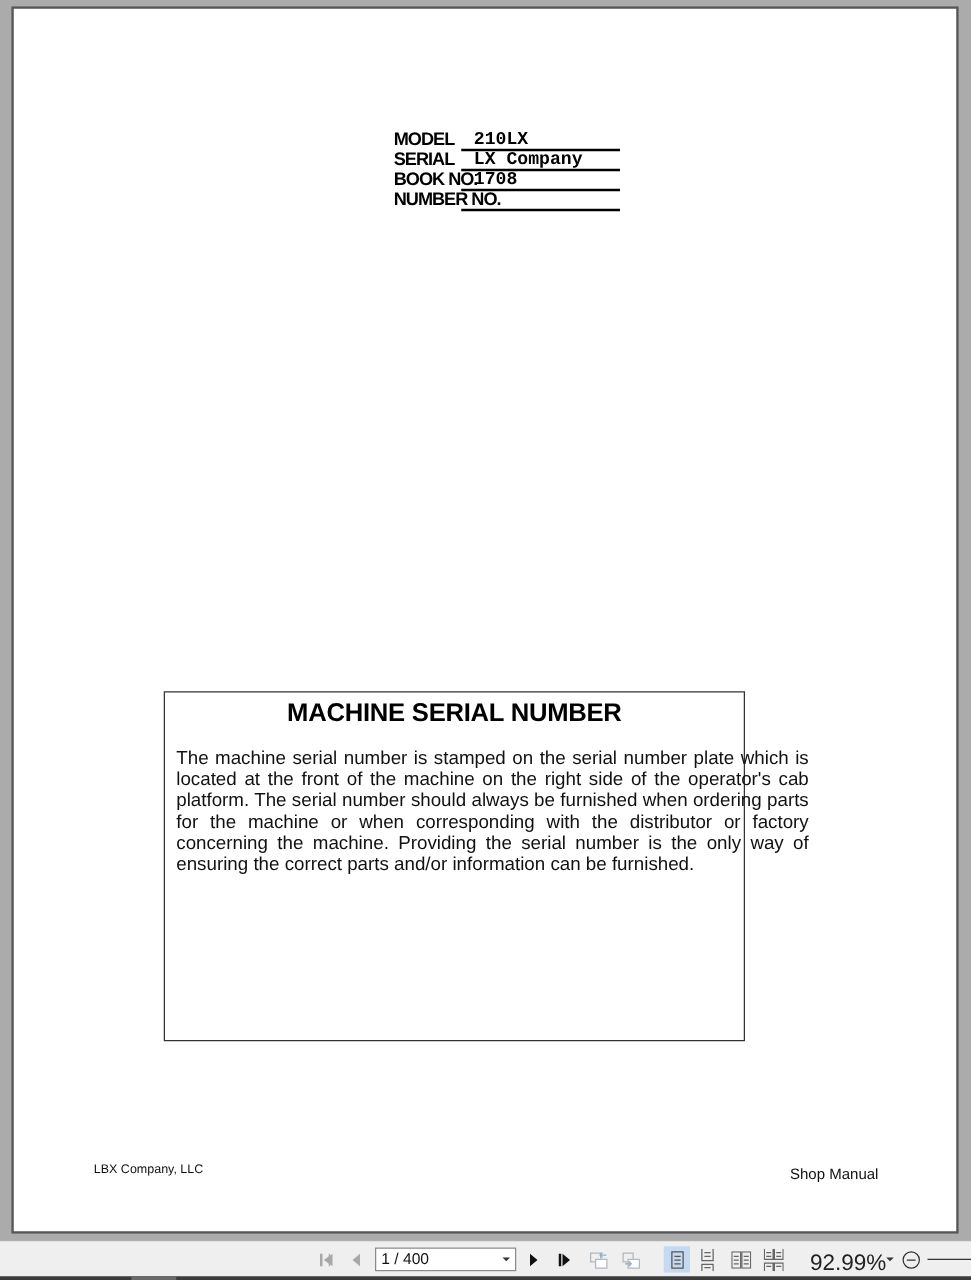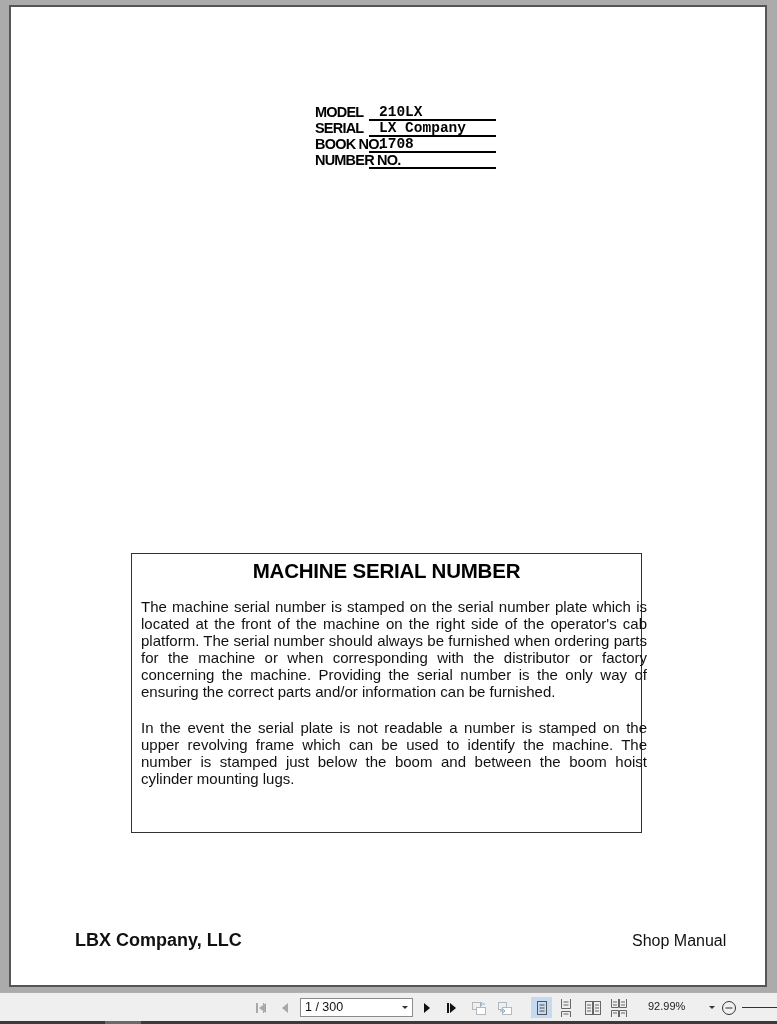--- a/index.html
+++ b/index.html
@@ -14,44 +14,44 @@
       background:#ffffff; border-left:2px solid #555; border-top:2px solid #555;
       border-right:2px solid #555; border-bottom:2px solid #555; box-sizing:border-box;
     }
     .info-block { position:absolute; left:276px; top:97px; font-weight:bold; font-size:14.5px; letter-spacing:-0.8px; color:#000; }
     .info-row { position:relative; height:16px; line-height:16px; white-space:nowrap; }
     .info-label { position:absolute; left:0; top:0;margin-left:28px; }
     .info-line { position:absolute; left:82px; top:0; width:127px; height:15px; border-bottom:2px solid #000; }
     .info-value { position:absolute; left:92px; top:0; letter-spacing:0px;font-family:Liberation Mono, monospace; }
 
     .serial-box {
-      position:absolute; left:120px; top:546px; width:511px; height:280px;
+      position:absolute; left:120px; top:546px; width:465px; height:280px;
       border:1px solid #333; box-sizing:border-box;
     }
     .serial-title { text-align:center; font-weight:bold; font-size:20.5px; margin-top:5px; letter-spacing:-0.2px; color:#000; }
     .serial-para {
       position:absolute; left:9px; width:506px; font-size:15px; line-height:17.1px;
       text-align:justify; color:#111;
     }
     .p1 { top:44px; }
     .p2 { top:165px; }
 
-    .footer-left { position:absolute; left:64px; top:923px; font-size:18px; color:#111;font-weight:bold; }
-    .footer-right { position:absolute; left:621px; top:925px; font-size:16px; color:#111; }
+    .footer-left { position:absolute; left:64px; top:923px; font-size:10px; color:#111; }
+    .footer-right { position:absolute; left:621px; top:925px; font-size:12px; color:#111; }
 
     .toolbar { position:absolute; left:0; top:992px; width:777px; height:29px; background:#efefef; border-top:1px solid #b0b0b0; }
     .bottom-strip { position:absolute; left:0; top:1021px; width:777px; height:3px; background:#3b3b3b; }
     .bottom-strip .thumb { position:absolute; left:105px; width:36px; height:3px; background:#6a6a6a; }
     .tb { position:absolute; top:0; height:29px; display:flex; align-items:center; justify-content:center; }
     .page-field {
       position:absolute; left:300px; top:5px; width:113px; height:19px; background:#fff;
       border:1px solid #8a8a8a; box-sizing:border-box; font-size:12.5px; line-height:17px; padding-left:4px; color:#111;
     }
     .page-field .caret { position:absolute; right:4px; top:7px; width:0; height:0; border-left:3px solid transparent; border-right:3px solid transparent; border-top:3px solid #333; }
-    .zoom-label { position:absolute; left:648px; top:7px; font-size:11px; color:#222; }
+    .zoom-label { position:absolute; left:648px; top:7px; font-size:18px; color:#222; }
     .zoom-caret { position:absolute; left:709px; top:13px; width:0; height:0; border-left:3px solid transparent; border-right:3px solid transparent; border-top:3px solid #333; }
     .active-mode { background:#c5d9f1; }
   </style>
 </head>
 <body>
 
 <div class="viewer">
   <div class="page">
 
     <div class="info-block">
@@ -73,21 +73,20 @@
       <div class="info-row">
         <span class="info-label">NUMBER NO.</span>
         <span class="info-line"></span>
         <span class="info-value"></span>
       </div>
     </div>
 
     <div class="serial-box">
       <div class="serial-title">MACHINE SERIAL NUMBER</div>
       <div class="serial-para p1">The machine serial number is stamped on the serial number plate which is located at the front of the machine on the right side of the operator's cab platform.  The serial number should always be furnished when ordering parts for the machine or when corresponding with the distributor or factory concerning the machine.  Providing the serial number is the only way of ensuring the correct parts and/or information can be furnished.</div>
-      <div class="serial-para p2">In the event the serial plate is not readable a number is stamped on the upper revolving frame which can be used to identify the machine.  The number is stamped just below the boom and between the boom hoist cylinder mounting lugs.</div>
     </div>
 
     <div class="footer-left">LBX Company, LLC</div>
     <div class="footer-right">Shop Manual</div>
   </div>
 </div>
 
 <div class="toolbar">
   <div class="tb" style="left:251px;width:20px;">
     <svg width="14" height="14" viewBox="0 0 14 14">
@@ -95,21 +94,21 @@
         <polygon points="12,2 12,12 5,7" fill="#a8a8a8"></polygon>
         <rect x="9" y="2" width="1" height="10" fill="#a8a8a8"></rect>
       </svg>
   </div>
   <div class="tb" style="left:276px;width:18px;">
     <svg width="12" height="14" viewBox="0 0 12 14">
         <polygon points="9,2 9,12 3,7" fill="#a8a8a8"></polygon>
       </svg>
   </div>
   <div class="page-field">
-    <span>1 / 300</span>
+    <span>1 / 400</span>
     <span class="caret"></span>
   </div>
   <div class="tb" style="left:419px;width:16px;">
     <svg width="12" height="14" viewBox="0 0 12 14">
         <polygon points="3,2 3,12 9,7" fill="#111"></polygon>
       </svg>
   </div>
   <div class="tb" style="left:443px;width:18px;">
     <svg width="14" height="14" viewBox="0 0 14 14">
         <rect x="2" y="2" width="2" height="10" fill="#111"></rect>

